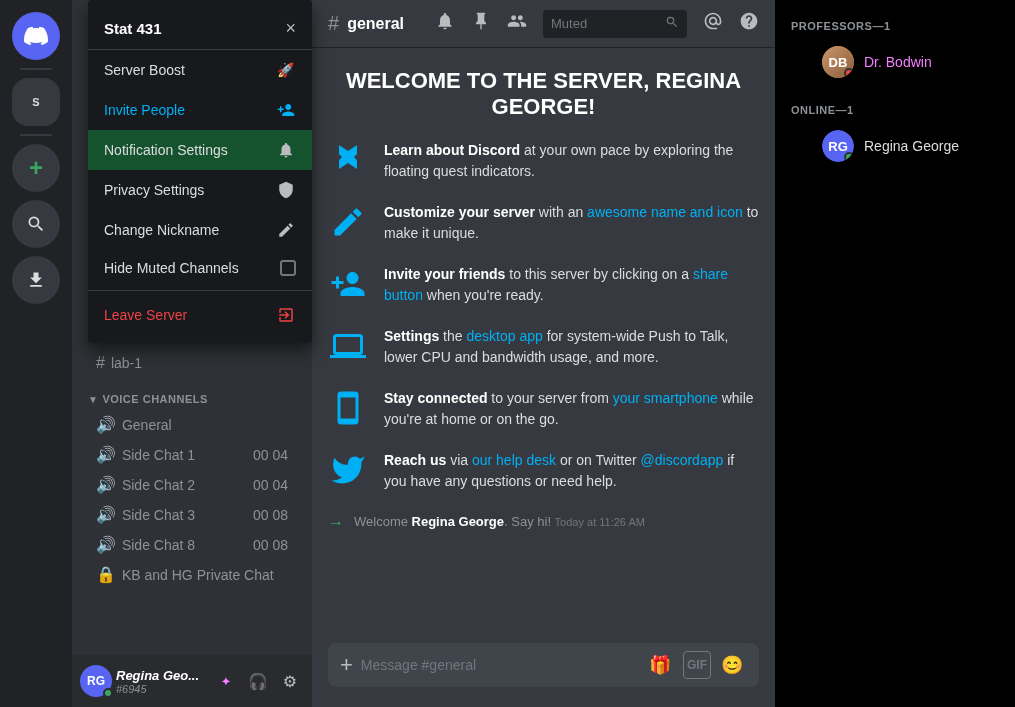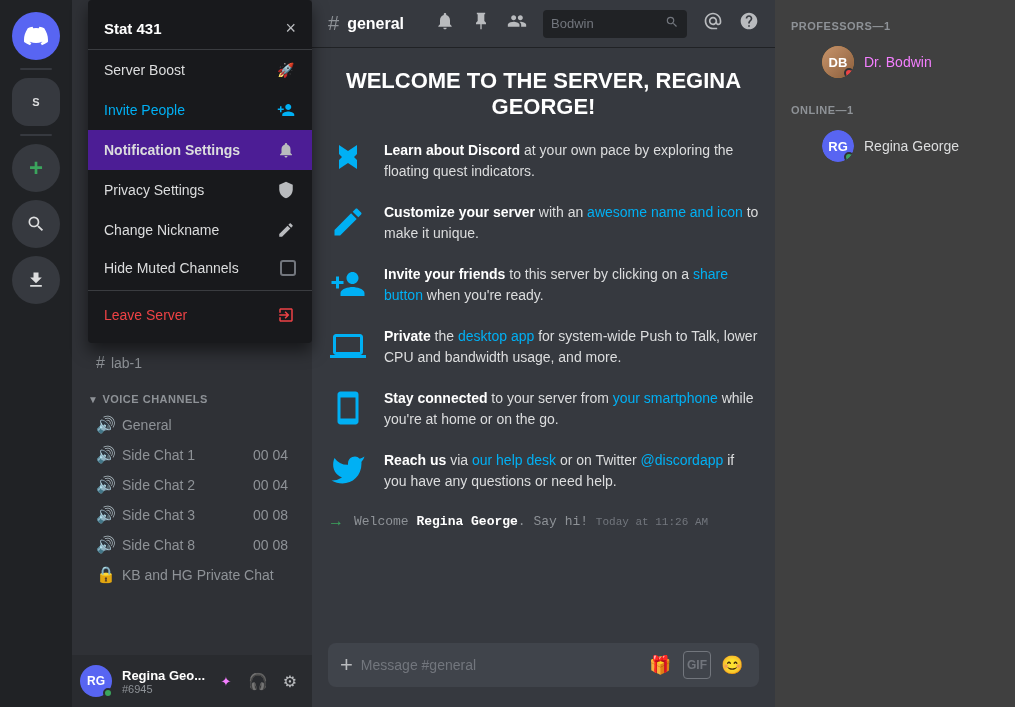--- a/index.html
+++ b/index.html
@@ -108,22 +108,21 @@
       color: #dcddde;
       font-size: 14px;
     }
     .dropdown-item.highlighted {
       color: #00b0f4;
     }
     .dropdown-item.danger {
       color: #ed4245;
     }
     .dropdown-item.active-hover {
-      background: #4c1d95;
-      font-weight: bold;
+      background: #14532d;
     }
     .dropdown-icon {
       width: 20px;
       height: 20px;
       display: flex;
       align-items: center;
       justify-content: center;
       font-size: 14px;
     }
     .dropdown-icon.purple { color: #a879f2; }
@@ -220,21 +219,22 @@
       height: 10px;
       border-radius: 50%;
       background: #3ba55d;
       border: 2px solid #292b2f;
       position: absolute;
       bottom: -1px;
       right: -1px;
     }
     .user-info {
       flex: 1;
-      margin-left: 6px;
+      margin-left: 0;
+      font-style: italic;
     }
     .user-name-footer {
       font-size: 13px;
       font-weight: 600;
       color: white;
     }
     .user-discriminator {
       font-size: 11px;
       color: #8e9297;
     }
@@ -409,21 +409,21 @@
       height: 28px;
       display: flex;
       align-items: center;
       justify-content: center;
       border-radius: 4px;
     }
 
     
     .right-panel {
       width: 240px;
-      background: #404040;
+      background: #000000;
       flex-shrink: 0;
       padding: 16px 0;
     }
     .member-section-header {
       font-size: 11px;
       font-weight: 700;
       color: #8e9297;
       text-transform: uppercase;
       letter-spacing: 0.5px;
       padding: 4px 16px;
@@ -638,21 +638,21 @@
         <svg width="20" height="20" viewBox="0 0 24 24" fill="#b9bbbe">
             <path d="M16 12V4h1V2H7v2h1v8l-2 2v2h5.2v6h1.6v-6H18v-2l-2-2z"></path>
           </svg>
       </span>
       <span class="top-bar-icon">
         <svg width="20" height="20" viewBox="0 0 24 24" fill="#b9bbbe">
             <path d="M16 11c1.66 0 2.99-1.34 2.99-3S17.66 5 16 5c-1.66 0-3 1.34-3 3s1.34 3 3 3zm-8 0c1.66 0 2.99-1.34 2.99-3S9.66 5 8 5C6.34 5 5 6.34 5 8s1.34 3 3 3zm0 2c-2.33 0-7 1.17-7 3.5V19h14v-2.5c0-2.33-4.67-3.5-7-3.5zm8 0c-.29 0-.62.02-.97.05 1.16.84 1.97 1.97 1.97 3.45V19h6v-2.5c0-2.33-4.67-3.5-7-3.5z"></path>
           </svg>
       </span>
       <div class="search-bar">
-        <span class="search-bar-text">Bodwin</span>
+        <span class="search-bar-text">Muted</span>
         <span class="search-bar-icon">
           <svg width="14" height="14" viewBox="0 0 24 24" fill="#72767d">
               <path d="M15.5 14h-.79l-.28-.27A6.471 6.471 0 0 0 16 9.5 6.5 6.5 0 1 0 9.5 16c1.61 0 3.09-.59 4.23-1.57l.27.28v.79l5 4.99L20.49 19l-4.99-5zm-6 0C7.01 14 5 11.99 5 9.5S7.01 5 9.5 5 14 7.01 14 9.5 11.99 14 9.5 14z"></path>
             </svg>
         </span>
       </div>
       <span class="top-bar-icon">
         <svg width="20" height="20" viewBox="0 0 24 24" fill="#b9bbbe">
             <path d="M12 2C6.48 2 2 6.48 2 12s4.48 10 10 10h5v-2h-5c-4.34 0-8-3.66-8-8s3.66-8 8-8 8 3.66 8 8v1.43c0 .79-.71 1.57-1.5 1.57s-1.5-.78-1.5-1.57V12c0-2.76-2.24-5-5-5s-5 2.24-5 5 2.24 5 5 5c1.38 0 2.64-.56 3.54-1.47.65.89 1.77 1.47 2.96 1.47 1.97 0 3.5-1.6 3.5-3.57V12c0-5.52-4.48-10-10-10zm0 13c-1.66 0-3-1.34-3-3s1.34-3 3-3 3 1.34 3 3-1.34 3-3 3z"></path>
           </svg>
@@ -701,21 +701,21 @@
       </div>
     </div>
 
     <div class="welcome-item">
       <div class="welcome-item-icon">
         <svg width="36" height="36" viewBox="0 0 24 24" fill="#00b0f4">
             <path d="M20 18c1.1 0 1.99-.9 1.99-2L22 6c0-1.1-.9-2-2-2H4c-1.1 0-2 .9-2 2v10c0 1.1.9 2 2 2H0v2h24v-2h-4zM4 6h16v10H4V6z"></path>
           </svg>
       </div>
       <div class="welcome-item-text">
-        <strong>Private</strong> the <a href="#">desktop app</a> for system-wide Push to Talk, lower CPU and bandwidth usage, and more.
+        <strong>Settings</strong> the <a href="#">desktop app</a> for system-wide Push to Talk, lower CPU and bandwidth usage, and more.
       </div>
     </div>
 
     <div class="welcome-item">
       <div class="welcome-item-icon">
         <svg width="36" height="36" viewBox="0 0 24 24" fill="#00b0f4">
             <path d="M17 1.01L7 1c-1.1 0-2 .9-2 2v18c0 1.1.9 2 2 2h10c1.1 0 2-.9 2-2V3c0-1.1-.9-1.99-2-1.99zM17 19H7V5h10v14z"></path>
           </svg>
       </div>
       <div class="welcome-item-text">
@@ -729,21 +729,21 @@
             <path d="M23 3a10.9 10.9 0 0 1-3.14 1.53 4.48 4.48 0 0 0-7.86 3v1A10.66 10.66 0 0 1 3 4s-4 9 5 13a11.64 11.64 0 0 1-7 2c9 5 20 0 20-11.5a4.5 4.5 0 0 0-.08-.83A7.72 7.72 0 0 0 23 3z"></path>
           </svg>
       </div>
       <div class="welcome-item-text">
         <strong>Reach us</strong> via <a href="#">our help desk</a> or on Twitter <a href="#">@discordapp</a> if you have any questions or need help.
       </div>
     </div>
 
     <div style="display:flex; align-items:center; margin-top:8px;">
       <span style="color:#3ba55d; margin-right:10px; font-size:16px;">→</span>
-      <span style="font-size:13px; color:#8e9297;font-family:Liberation Mono, monospace;">
+      <span style="font-size:13px; color:#8e9297;">
         Welcome <strong style="color:white;">Regina George</strong>. Say hi! <span style="color:#72767d; font-size:11px;">Today at 11:26 AM</span>
       </span>
     </div>
   </div>
 
   <div class="chat-footer">
     <div class="message-input-bar">
       <button class="msg-input-add">+</button>
       <input class="msg-input-field" type="text" placeholder="Message #general" style="">
       <div class="msg-input-actions">

